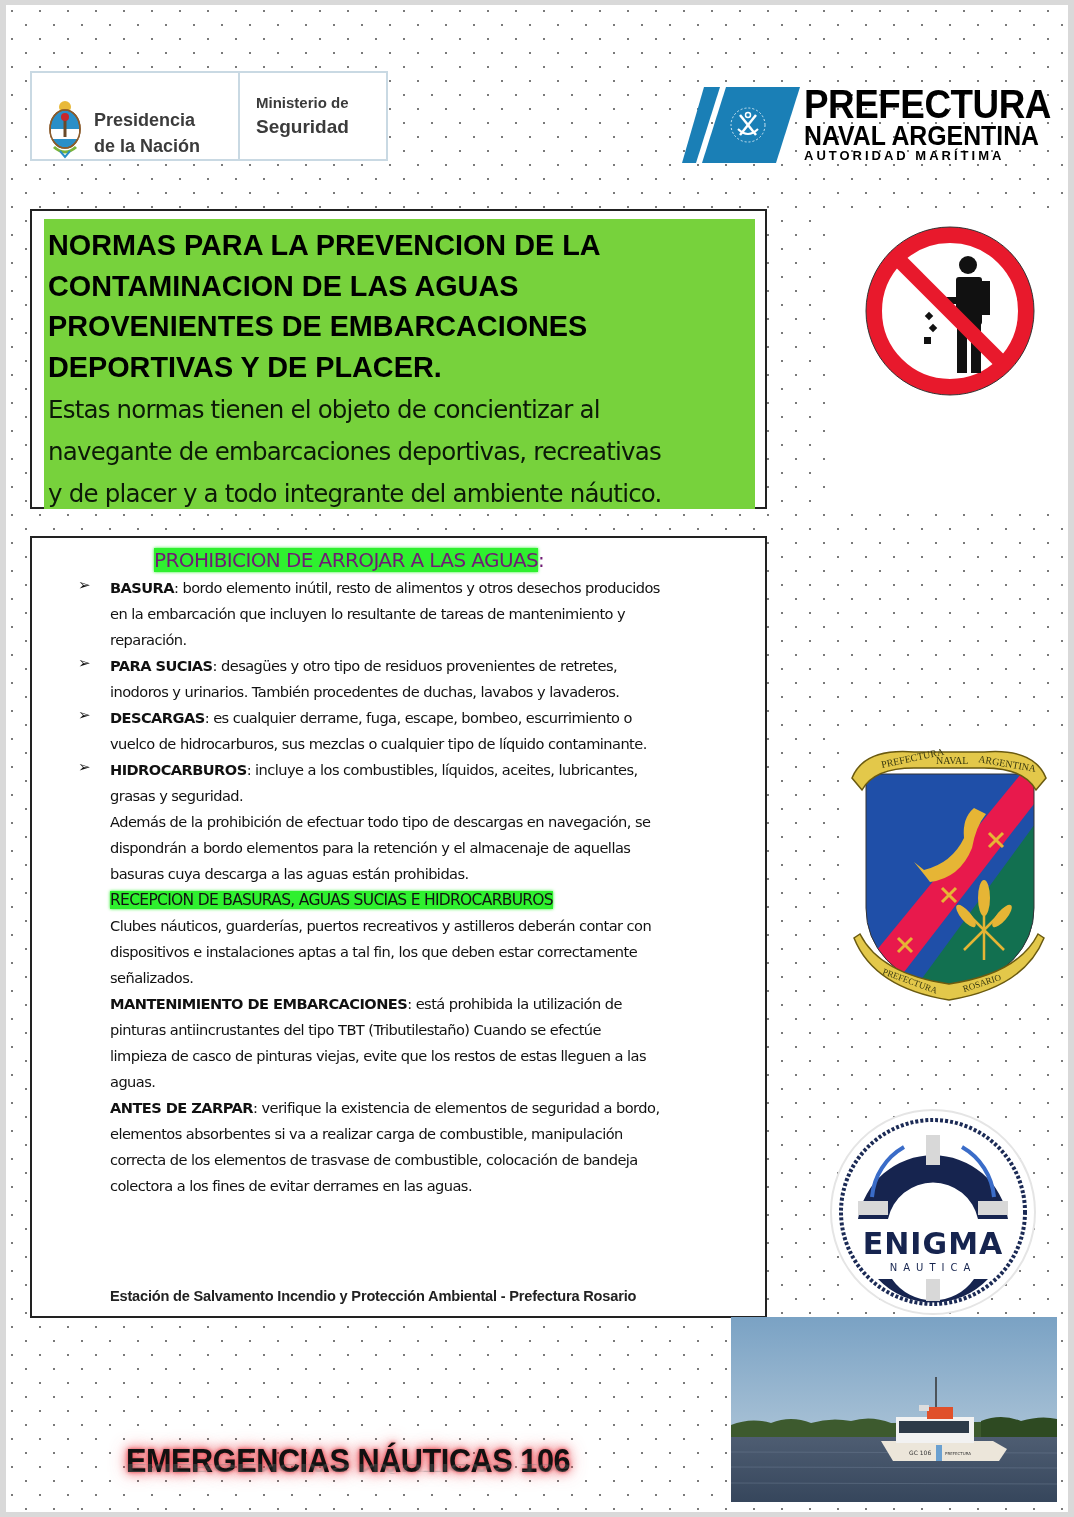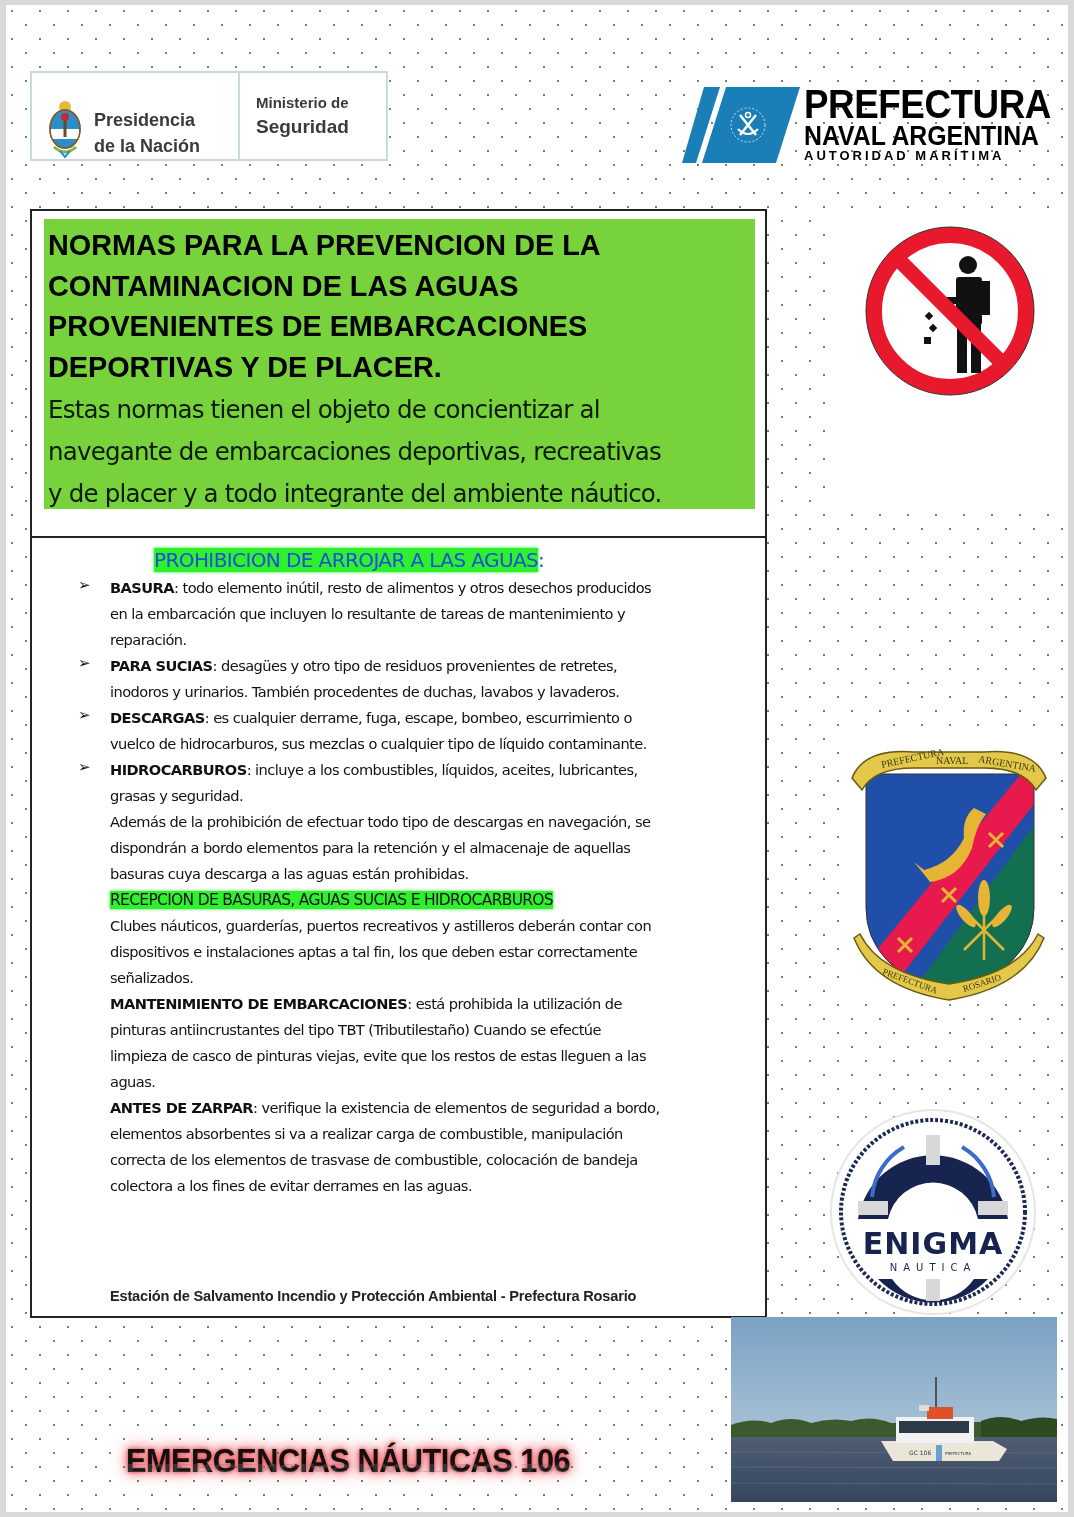--- a/index.html
+++ b/index.html
@@ -30,21 +30,21 @@
 
   .pna-logo { position: absolute; left: 676px; top: 76px; width: 380px; height: 88px; }
   .pna-stripes { position: absolute; left: 0; top: 6px; width: 118px; height: 76px; }
   .pna-text { position: absolute; left: 122px; top: 4px; width: 256px; }
   .pna-1 { font-weight: bold; font-size: 40px; line-height: 38px; letter-spacing: -0.5px; transform: scaleX(0.92); transform-origin: left; color: #000; }
   .pna-2 { font-weight: bold; font-size: 27px; line-height: 26px; transform: scaleX(0.92); transform-origin: left; color: #000; }
   .pna-3 { font-weight: bold; font-size: 13px; line-height: 14px; letter-spacing: 3px; color: #000; }
 
   
   .title-box {
-    position: absolute; left: 24px; top: 204px; width: 737px; height: 362px;
+    position: absolute; left: 24px; top: 204px; width: 737px; height: 300px;
     background: #fff; border: 2px solid #222;
   }
   .title-green {
     position: absolute; left: 12px; top: 8px; width: 711px; height: 290px;
     background: #77d23c; padding: 6px 4px 0 4px;
   }
   .title-h {
     font-weight: bold; font-size: 30px; line-height: 40.5px; color: #000;
     transform: scaleX(0.96); transform-origin: left;
   }
@@ -64,21 +64,21 @@
     padding-top: 3px; letter-spacing: 0.5px;
   }
 
   
   .main-box {
     position: absolute; left: 24px; top: 531px; width: 737px; height: 782px;
     background: #fff; border: 2px solid #222;
   }
   .sec-title {
     position: absolute; left: 78px; top: 9px;
-    font-family: "DejaVu Sans", sans-serif; font-size: 20px; line-height: 26px; color: #1d4ed8;
+    font-family: "DejaVu Sans", sans-serif; font-size: 20px; line-height: 26px; color: #701a75;
     letter-spacing: -0.6px;
     padding-left: 44px;
   }
   .hl { background: #2ff02f; box-shadow: 0 0 3px #2ff02f; }
   .body-txt {
     position: absolute; left: 78px; width: 640px;
     font-family: "DejaVu Sans", sans-serif; font-size: 14.6px; line-height: 26px; color: #111;
     letter-spacing: -0.55px;
   }
   .body-txt b { font-weight: bold; }
@@ -190,21 +190,21 @@
       <rect x="60" y="112" width="7" height="7" fill="#111"></rect>
       <line x1="34" y1="34" x2="138" y2="138" stroke="#e8192c" stroke-width="15"></line>
     </svg>
   </div>
 
   <div class="main-box">
     <div class="sec-title"><span class="hl">PROHIBICION DE ARROJAR A LAS AGUAS</span><span>:</span></div>
 
     <span class="bullet" style="top:38px;">➢</span>
     <div class="body-txt" style="top:37px;">
-      <div><b>BASURA</b><span>: todo elemento inútil, resto de alimentos y otros desechos producidos</span></div>
+      <div><b>BASURA</b><span>: bordo elemento inútil, resto de alimentos y otros desechos producidos</span></div>
       <div>en la embarcación que incluyen lo resultante de tareas de mantenimiento y</div>
       <div>reparación.</div>
     </div>
 
     <span class="bullet" style="top:116px;">➢</span>
     <div class="body-txt" style="top:115px;">
       <div><b>PARA SUCIAS</b><span>: desagües y otro tipo de residuos provenientes de retretes,</span></div>
       <div>inodoros y urinarios. También procedentes de duchas, lavabos y lavaderos.</div>
     </div>
 

